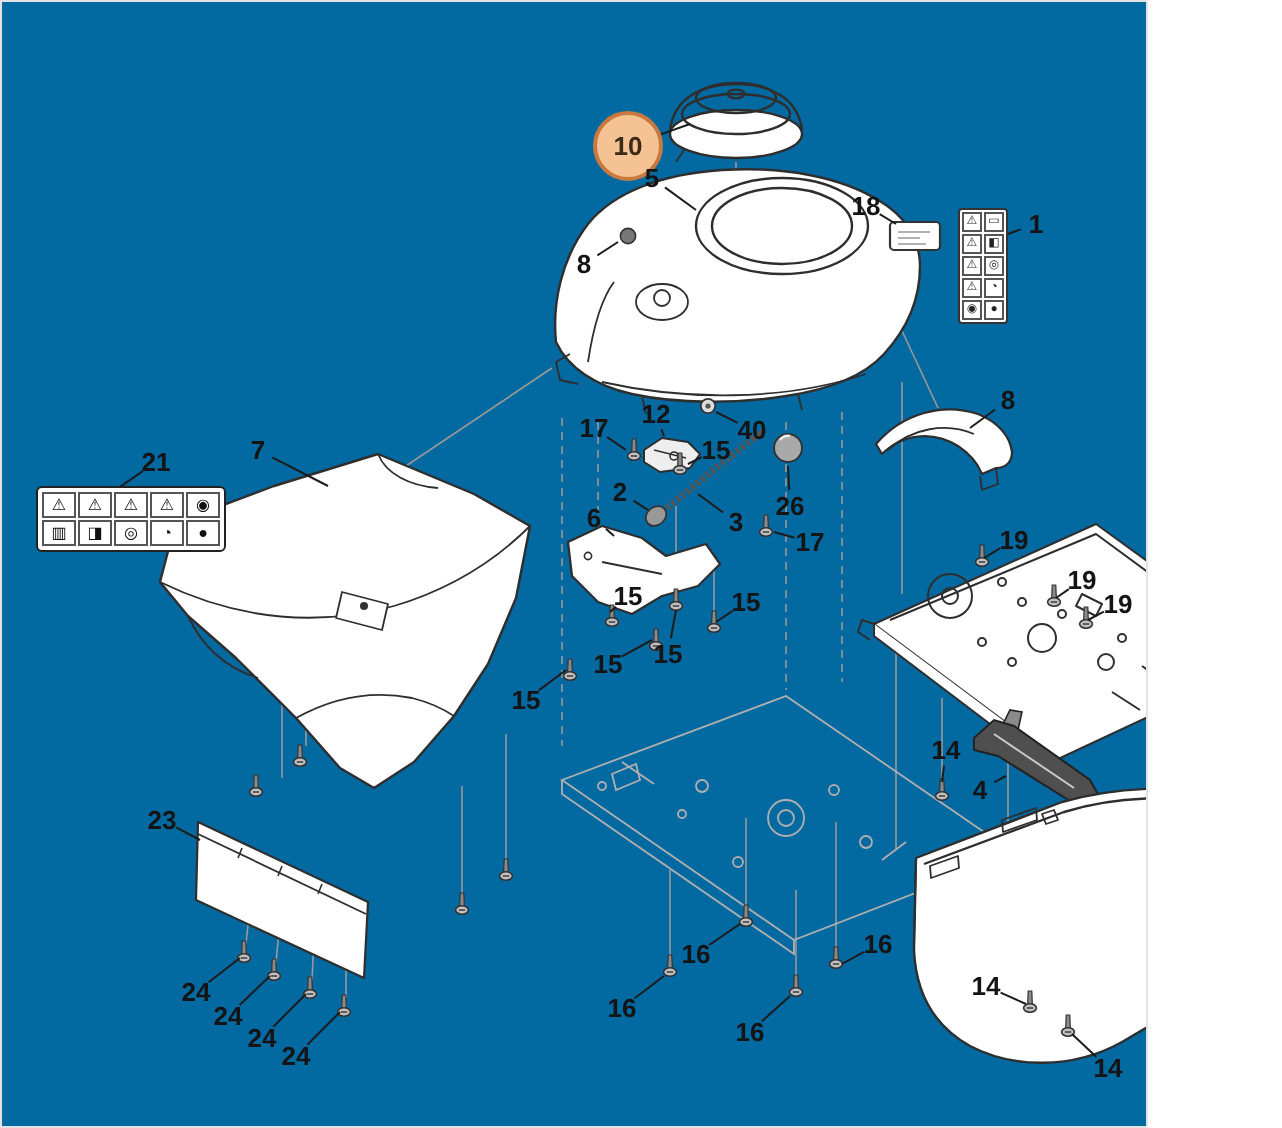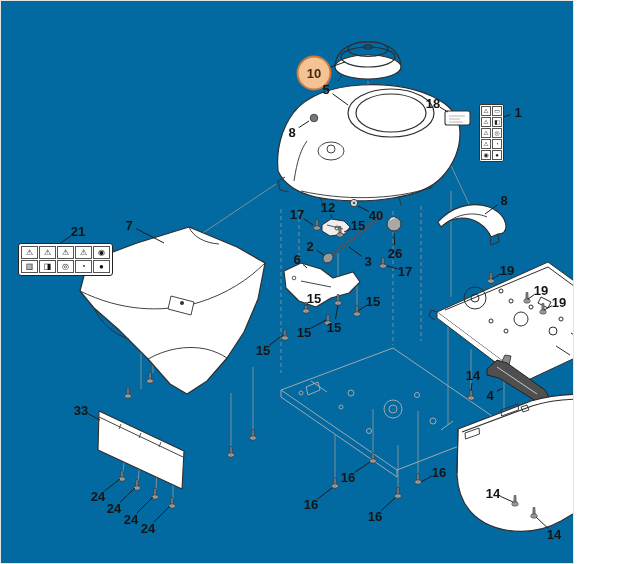--- a/index.html
+++ b/index.html
@@ -301,21 +301,21 @@
       <div class="callout" style="left: 394px; top: 252px;">26</div>
       <div class="callout" style="left: 404px; top: 270px;">17</div>
       <div class="callout" style="left: 313px; top: 297px;">15</div>
       <div class="callout" style="left: 372px; top: 300px;">15</div>
       <div class="callout" style="left: 303px; top: 331px;">15</div>
       <div class="callout" style="left: 333px; top: 326px;">15</div>
       <div class="callout" style="left: 262px; top: 349px;">15</div>
       <div class="callout" style="left: 506px; top: 269px;">19</div>
       <div class="callout" style="left: 540px; top: 289px;">19</div>
       <div class="callout" style="left: 558px; top: 301px;">19</div>
-      <div class="callout" style="left: 80px; top: 409px;">33</div>
+      <div class="callout" style="left: 80px; top: 409px;">23</div>
       <div class="callout" style="left: 97px; top: 495px;">24</div>
       <div class="callout" style="left: 113px; top: 507px;">24</div>
       <div class="callout" style="left: 130px; top: 518px;">24</div>
       <div class="callout" style="left: 147px; top: 527px;">24</div>
       <div class="callout" style="left: 347px; top: 476px;">16</div>
       <div class="callout" style="left: 310px; top: 503px;">16</div>
       <div class="callout" style="left: 374px; top: 515px;">16</div>
       <div class="callout" style="left: 438px; top: 471px;">16</div>
       <div class="callout" style="left: 472px; top: 374px;">14</div>
       <div class="callout" style="left: 489px; top: 394px;">4</div>

